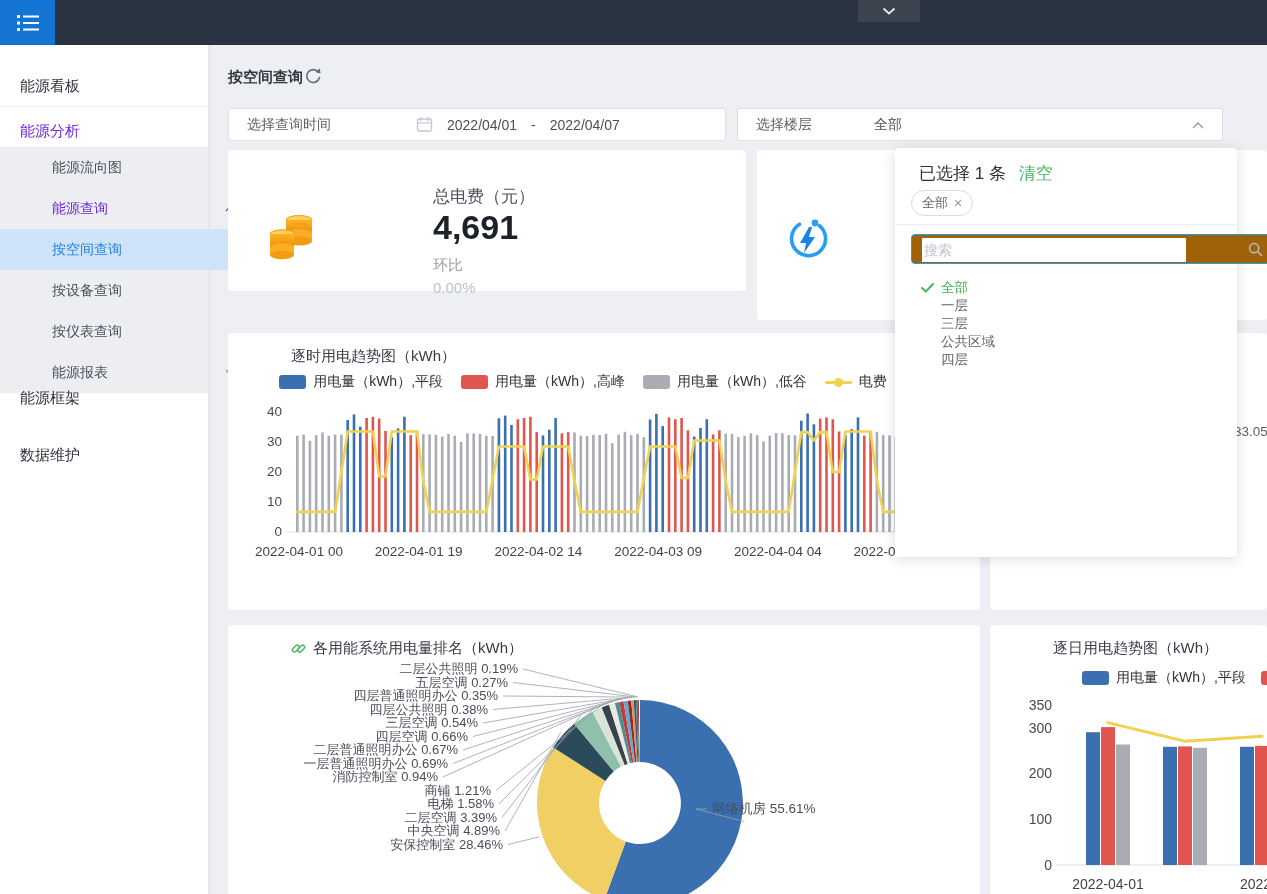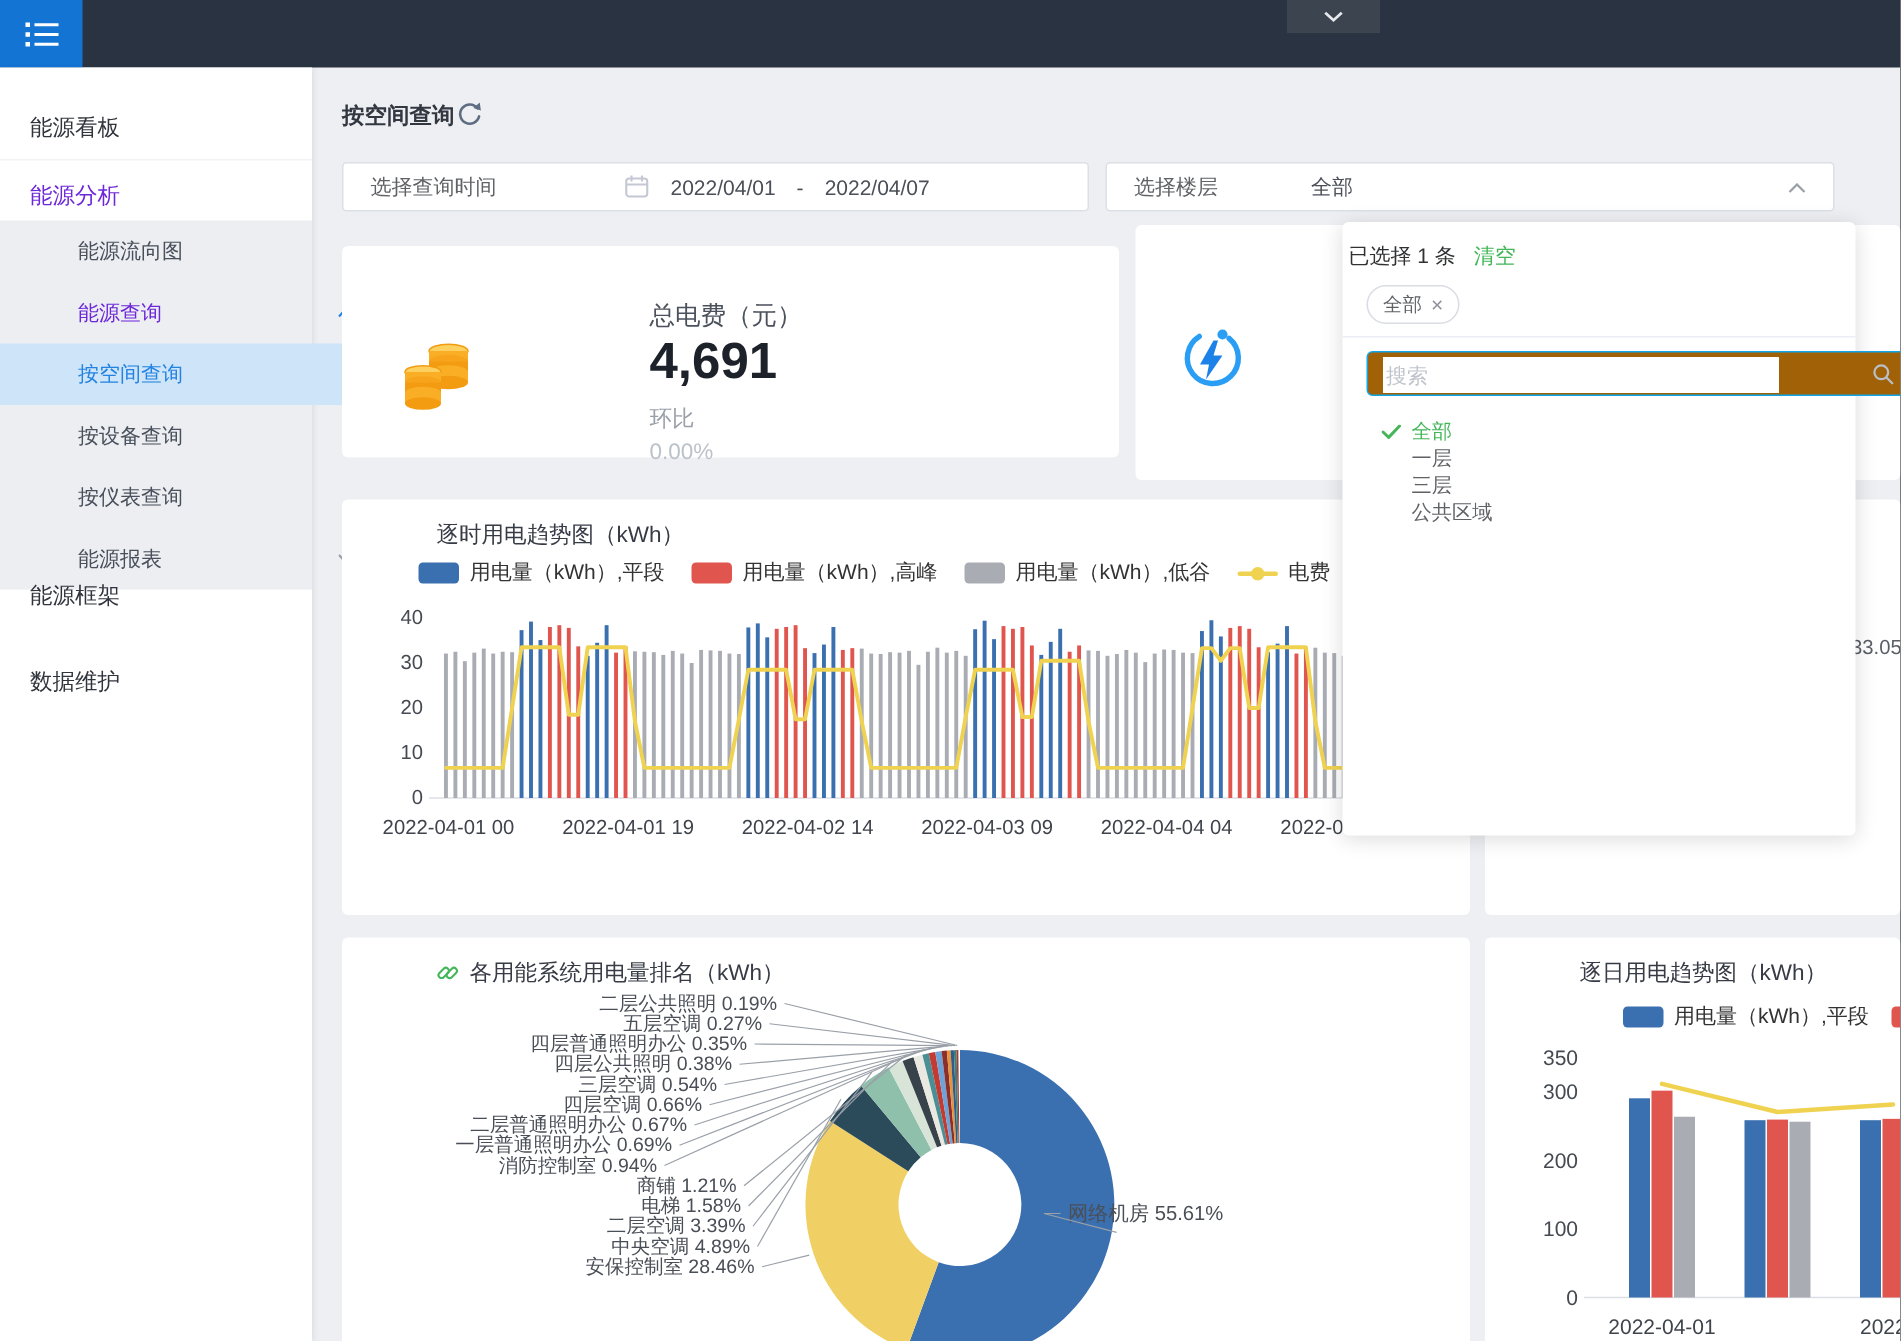--- a/index.html
+++ b/index.html
@@ -45,21 +45,21 @@
   .card-title{position:absolute;left:20px;top:14px;font-size:15px;color:#363b45;margin-left:43px;}
   .legend-row{position:absolute;display:flex;align-items:center;white-space:nowrap;}
   .legend-item{display:flex;align-items:center;cursor:pointer;}
   .legend-item .sw{width:27px;height:14px;border-radius:3px;margin-right:7px;}
   .legend-item .lsw{position:relative;width:27px;height:3px;border-radius:2px;margin-right:7px;}
   .legend-item .lsw i{position:absolute;left:9px;top:-3px;width:9px;height:9px;border-radius:50%;}
   .legend-item .lg-label{font-size:14px;color:#333;}
   
   .dd-panel{position:absolute;left:895px;top:148px;width:342px;height:409px;background:#fff;
     border-radius:4px;box-shadow:0 2px 14px rgba(0,0,0,.14);z-index:30;}
-  .dd-head{position:absolute;left:4px;top:14px;font-size:14px;color:#303133;}
+  .dd-head{position:absolute;left:24px;top:14px;font-size:17px;color:#303133;}
   .dd-clear{color:#45b75a;cursor:pointer;margin-left:8px;}
   .dd-tag{position:absolute;left:16px;top:42px;height:24px;border:1px solid #d9dce3;border-radius:13px;
     display:inline-flex;align-items:center;padding:0 10px;font-size:13px;color:#606266;cursor:pointer;}
   .dd-tag .x{margin-left:6px;color:#909399;font-size:14px;}
   .dd-divider{position:absolute;left:0;top:76px;width:342px;height:1px;background:#ebeef5;}
   .dd-search{position:absolute;left:16px;top:86px;width:362px;height:30px;border:1px solid #0ea5e9;
     border-radius:4px;box-sizing:border-box;background:#a16207;}
   .dd-search input{position:absolute;left:10px;top:3px;width:260px;height:22px;border:none;outline:none;
     font-size:14px;color:#333;font-family:"Liberation Sans",sans-serif;}
   .dd-search input::placeholder{color:#c0c4cc;}
@@ -144,21 +144,21 @@
   <div class="filter-box fb2">
     <span class="filter-label">选择楼层</span>
     <span class="date-text" style="margin-left:62px;">全部</span>
     <span style="position:absolute;right:18px;top:13px;">
       <svg width="12" height="7" viewBox="0 0 12 7">
           <polyline points="1,6 6,1 11,6" fill="none" stroke="#9aa0a8" stroke-width="1.5"></polyline>
         </svg>
     </span>
   </div>
 
-  <div class="card" style="left:228px;top:164px;width:518px;height:141px;">
+  <div class="card" style="left:228px;top:150px;width:518px;height:141px;">
     <div class="abs" style="left:40px;top:60px;">
       <svg width="48" height="52" viewBox="0 0 48 52">
         <g>
           <ellipse cx="31" cy="10" rx="13" ry="4.5" fill="#fdd05f" stroke="#f39c12" stroke-width="1"></ellipse>
           <rect x="18" y="10" width="26" height="7" fill="#f9ae25"></rect>
             <ellipse cx="31" cy="17" rx="13" ry="4.5" fill="#f7a41c"></ellipse>
           <rect x="18" y="17" width="26" height="7" fill="#f39c12"></rect>
             <ellipse cx="31" cy="24" rx="13" ry="4.5" fill="#f9ae25"></ellipse>
           <rect x="18" y="24" width="26" height="7" fill="#f9ae25"></rect>
             <ellipse cx="31" cy="31" rx="13" ry="4.5" fill="#f39c12"></ellipse>
@@ -452,16 +452,17 @@
     </div>
     <div class="dd-options" id="dd-options">
         <div class="dd-opt checked"><span class="ck">
             <svg width="13" height="10">
               <polyline points="1,5 4.8,8.6 12,1" fill="none" stroke="#45b75a" stroke-width="2" stroke-linecap="round" stroke-linejoin="round"></polyline>
             </svg>
           </span><span>全部</span></div>
         <div class="dd-opt"><span>一层</span></div>
         <div class="dd-opt"><span>三层</span></div>
         <div class="dd-opt"><span>公共区域</span></div>
+        <div class="dd-opt"><span>四层</span></div>
       </div>
   </div>
 
 </div>
 
 </body></html>

